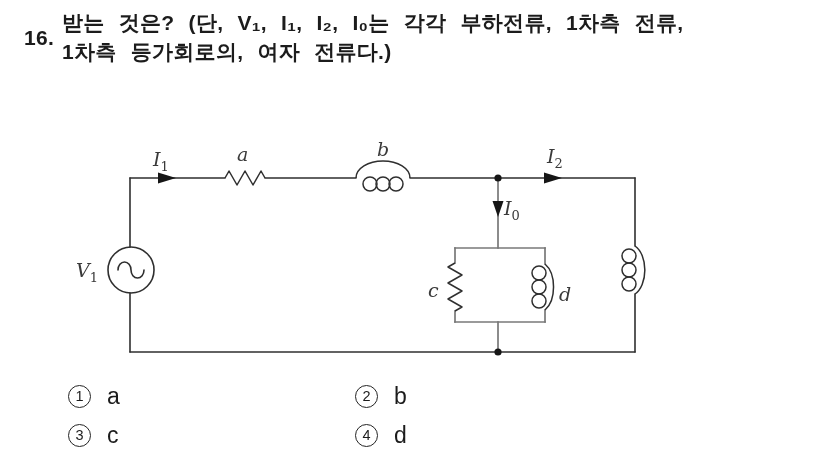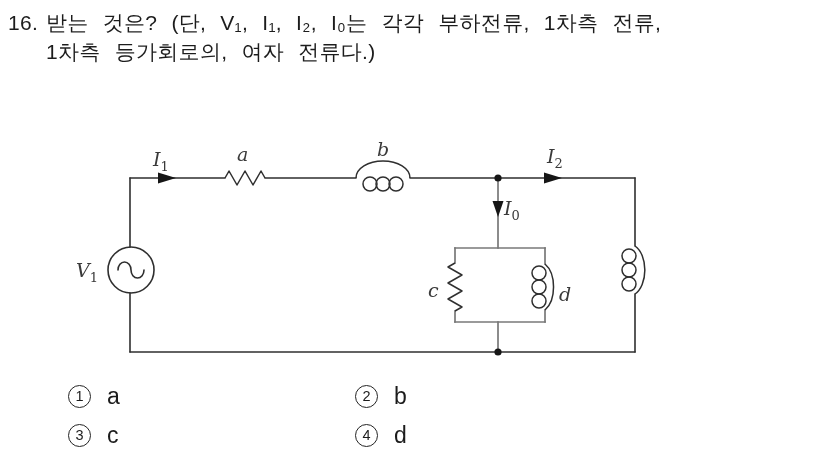--- a/index.html
+++ b/index.html
@@ -6,22 +6,22 @@
   .page{
     position:relative;
     width:826px;height:456px;
     background:#ffffff;
     font-family:"Liberation Sans","DejaVu Sans",sans-serif;
     color:#1c1c1c;
     overflow:hidden;
   }
   
   .question{
-    position:absolute;left:8px;top:8px;width:796px;
-    display:flex;align-items:flex-start;
+    position:absolute;left:24px;top:8px;width:796px;
+    display:flex;align-items:center;font-weight:bold;
   }
   .q-number{
     font-size:21px;line-height:29px;letter-spacing:.3px;
     width:38px;flex:none;
   }
   .q-text{
     font-size:21px;line-height:29px;
     letter-spacing:.3px;word-spacing:8px;
     white-space:nowrap;
   }

